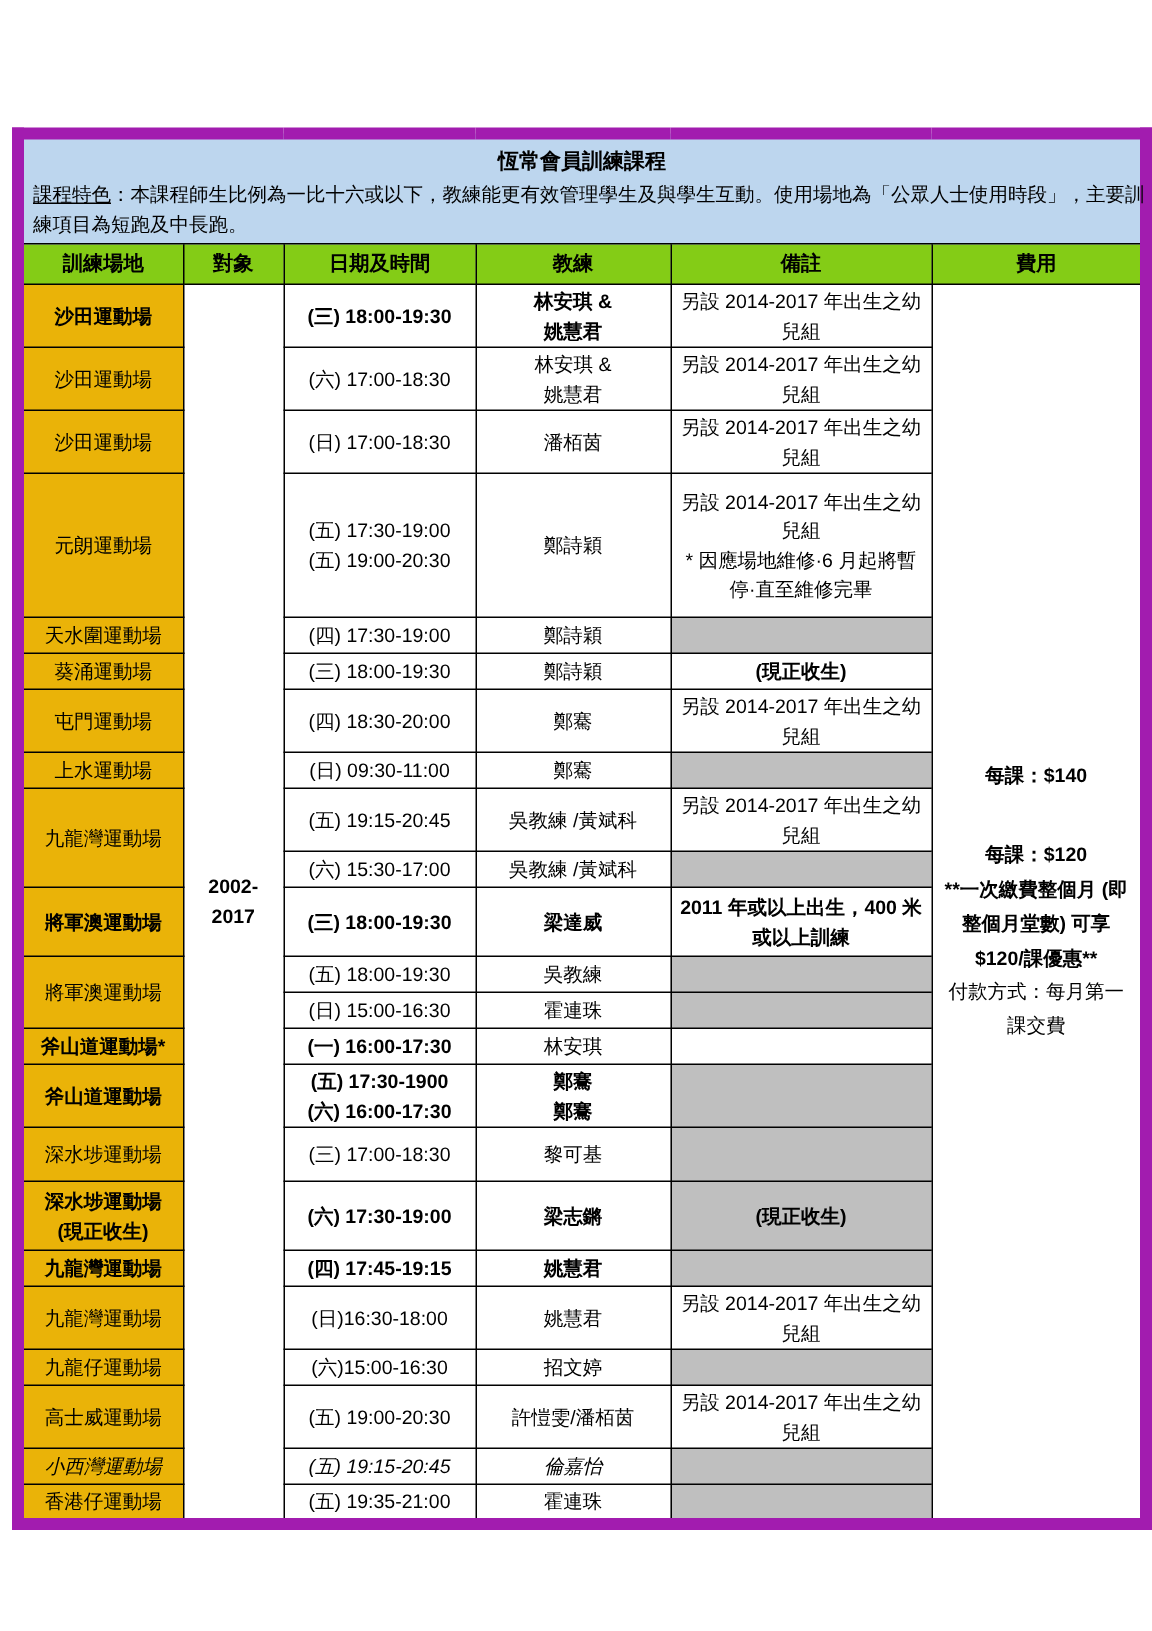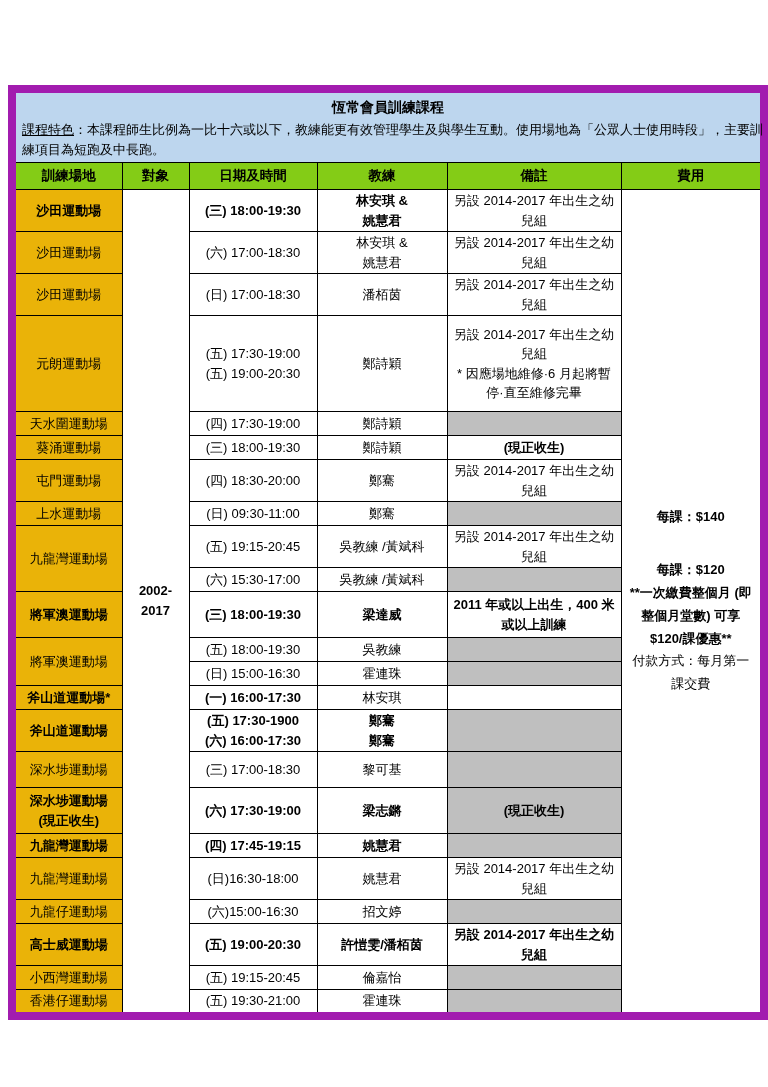--- a/index.html
+++ b/index.html
@@ -328,52 +328,52 @@
             <div>九龍仔運動場</div>
           </td>
           <td class="time">
             <div>(六)15:00-16:30</div>
           </td>
           <td class="coach">
             <div>招文婷</div>
           </td>
           <td class="remark gray"></td>
         </tr>
-        <tr style="height: 42px; font-weight: bold;">
+        <tr style="height: 42px;">
           <td class="venue">
             <div>高士威運動場</div>
           </td>
           <td class="time">
             <div>(五) 19:00-20:30</div>
           </td>
           <td class="coach">
             <div>許愷雯/潘栢茵</div>
           </td>
           <td class="remark">
             <div>另設 2014-2017 年出生之幼兒組</div>
           </td>
         </tr>
-        <tr style="height: 24px;">
+        <tr style="height: 24px; font-style: italic;">
           <td class="venue">
             <div>小西灣運動場</div>
           </td>
           <td class="time">
             <div>(五) 19:15-20:45</div>
           </td>
           <td class="coach">
             <div>倫嘉怡</div>
           </td>
           <td class="remark gray"></td>
         </tr>
         <tr style="height: 26px;">
           <td class="venue">
             <div>香港仔運動場</div>
           </td>
           <td class="time">
-            <div>(五) 19:30-21:00</div>
+            <div>(五) 19:35-21:00</div>
           </td>
           <td class="coach">
             <div>霍連珠</div>
           </td>
           <td class="remark gray"></td>
         </tr>
       </tbody>
   </table>
 </div>
 

